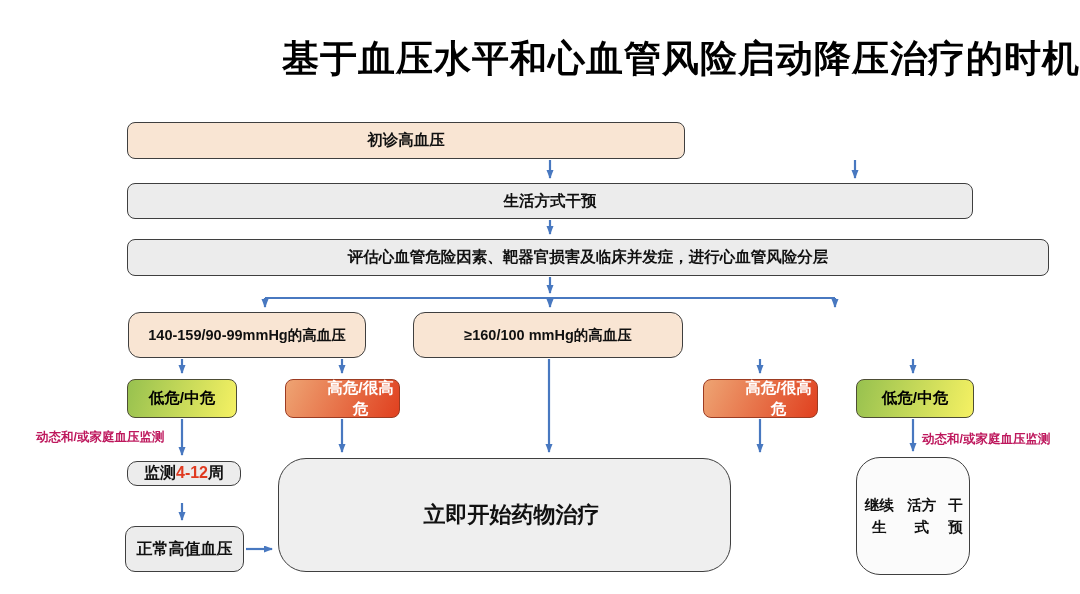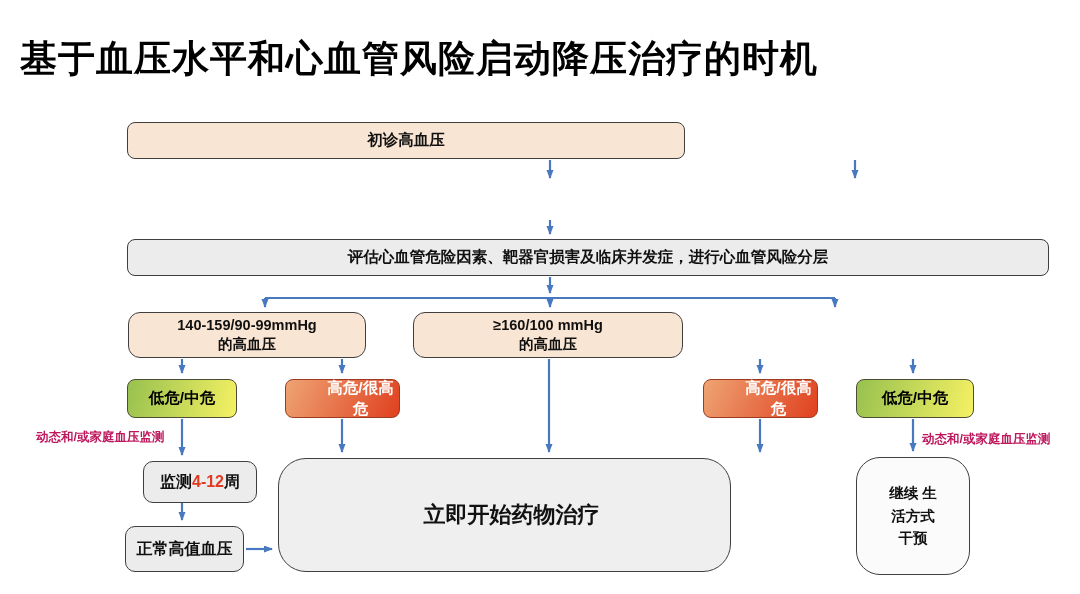--- a/index.html
+++ b/index.html
@@ -2,37 +2,37 @@
 <html style="--arrow-blue: #4878c0; --peach-fill: #f9e5d3; --blue-fill: #a9c0e3; --gray-fill: #ececec; --border-dark: #3f3f3f; --dashed-border: #47506b; --risk-low-from: #97c14f; --risk-low-to: #f5f163; --risk-high-from: #eea473; --risk-high-to: #e0401f; --highlight-red: #e03a20;"><head>
 <meta charset="utf-8">
 <style>
   html,body{margin:0;padding:0;background:#fff;}
   .canvas{
     position:relative;width:1080px;height:594px;background:#ffffff;overflow:hidden;
     font-family:"Liberation Sans","DejaVu Sans",sans-serif;color:#111;
   }
   .title{
     position:absolute;left:20px;top:34px;width:1060px;margin:0;
-    text-align:left;font-size:37px;font-weight:900;letter-spacing:1px;color:#000;
+    text-align:right;font-size:37px;font-weight:900;letter-spacing:1px;color:#000;
   }
   .node{
     position:absolute;display:flex;align-items:center;justify-content:center;
     text-align:center;font-weight:bold;box-sizing:border-box;
     border:1.6px solid var(--border-dark,#3f3f3f);background:var(--gray-fill,#ececec);
     line-height:1.3;
   }
   .r8{border-radius:8px;} .r10{border-radius:10px;} .r12{border-radius:12px;}
   .peach{background:var(--peach-fill,#f9e5d3);}
   .bluebox{background:var(--blue-fill,#a9c0e3);border:2px dashed var(--dashed-border,#47506b);}
   .risk-low{background:linear-gradient(105deg,var(--risk-low-from,#97c14f),var(--risk-low-to,#f5f163));border:1.8px solid #4d4d35;color:#000;}
   .risk-high{background:linear-gradient(115deg,var(--risk-high-from,#eea473),var(--risk-high-to,#e0401f));border:1.8px solid #9c3b22;color:#fff;padding-left:36px;}
   .fs15{font-size:15.5px;} .fs14{font-size:14.5px;} .fs16{font-size:16px;}
   .bigbox{border-radius:28px;font-size:22px;background:#efefef;}
   .contbox{border-radius:24px;background:#fbfbfb;font-size:14.5px;line-height:1.55;}
-  .twoline{flex-direction:column;}
+  .twoline{flex-direction:row;}
   .sidelabel{
     position:absolute;font-size:12.5px;font-weight:bold;color:#be185d;white-space:nowrap;
   }
   .red{color:var(--highlight-red,#e03a20);}
   svg.arrows{position:absolute;left:0;top:0;width:1080px;height:594px;}
   svg.arrows line{stroke:var(--arrow-blue,#4878c0);stroke-width:2.2;}
   .arrowhead{fill:var(--arrow-blue,#4878c0);}
 </style>
 </head>
 <body>
@@ -66,20 +66,23 @@
     <line x1="913" y1="419" x2="913" y2="451" marker-end="url(#ah)"></line>
     <line x1="182" y1="503" x2="182" y2="520" marker-end="url(#ah)"></line>
     <line x1="246" y1="549" x2="272" y2="549" marker-end="url(#ah)"></line>
   </svg>
 
   <div class="node peach r8 fs15" style="left:127px;top:122px;width:558px;height:37px;">
     <span>初诊高血压</span>
   </div>
 
 
+  <div class="node r8 fs15" style="left:127px;top:183px;width:846px;height:36px;">
+    <span>生活方式干预</span>
+  </div>
 
   <div class="node r8 fs15" style="left:127px;top:239px;width:922px;height:37px;">
     <span>评估心血管危险因素、靶器官损害及临床并发症，进行心血管风险分层</span>
   </div>
 
   <div class="node peach r12 fs14 twoline" style="left:128px;top:312px;width:238px;height:46px;">
     <div>140-159/90-99mmHg</div>
     <div>的高血压</div>
   </div>
 
@@ -106,21 +109,21 @@
   </div>
 
   <div class="sidelabel" style="left:36px;top:429px;">
     <span>动态和/或家庭血压监测</span>
   </div>
 
   <div class="sidelabel" style="left:922px;top:431px;">
     <span>动态和/或家庭血压监测</span>
   </div>
 
-  <div class="node r10 fs16" style="left:127px;top:461px;width:114px;height:42px;margin-left:16px;">
+  <div class="node r10 fs16" style="left:127px;top:461px;width:114px;height:25px;">
     <span><span>监测</span><span class="red">4-12</span><span>周</span></span>
   </div>
 
   <div class="node r10 fs16" style="left:125px;top:526px;width:119px;height:46px;">
     <span>正常高值血压</span>
   </div>
 
   <div class="node bigbox" style="left:278px;top:458px;width:453px;height:114px;padding-left:14px;">
     <span>立即开始药物治疗</span>
   </div>

